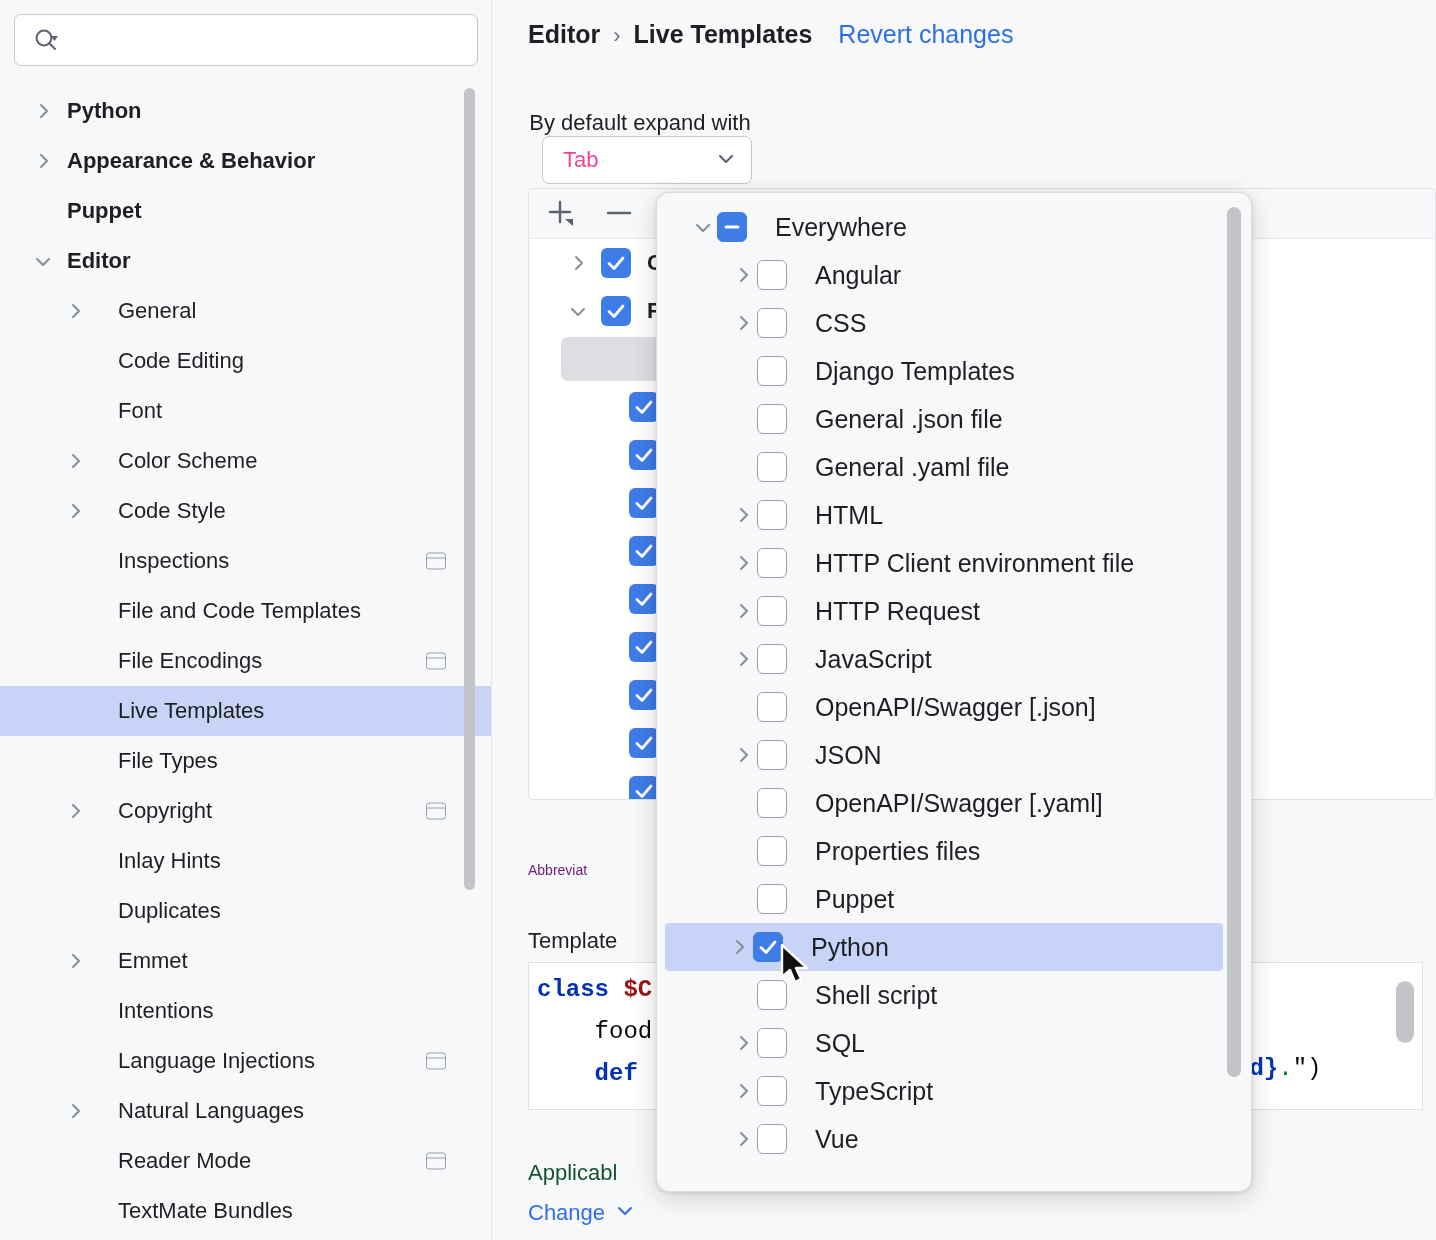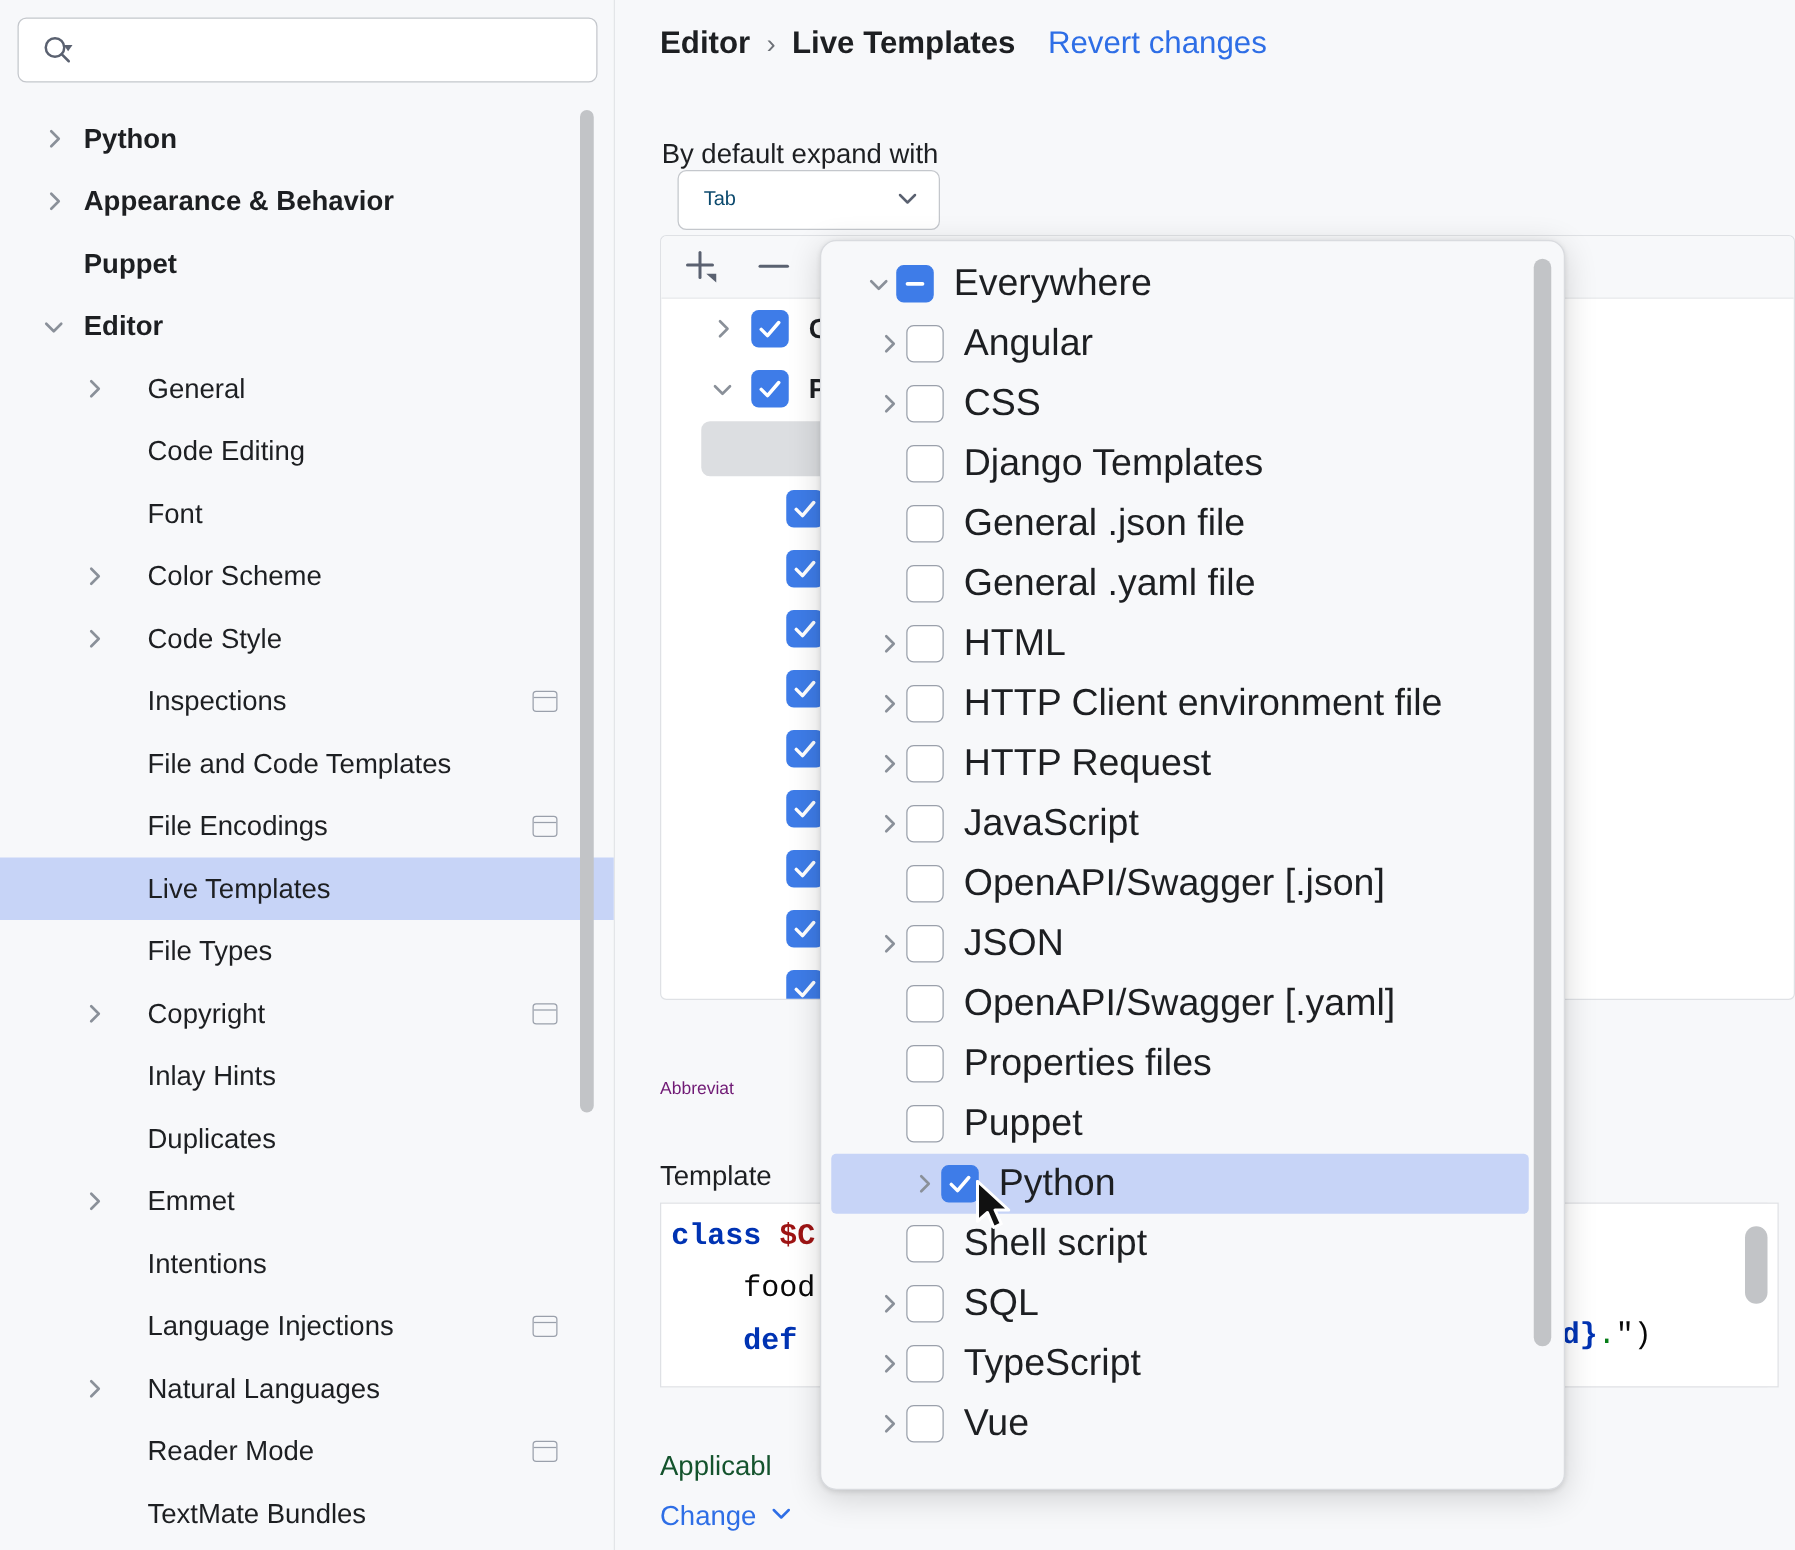--- a/index.html
+++ b/index.html
@@ -105,21 +105,21 @@
   .combo {
     margin-left: 14px;
     width: 210px; height: 48px;
     background: #fff;
     border: 1px solid #c4c7cc;
     border-radius: 7px;
     display: flex; align-items: center;
     padding: 0 14px 0 20px;
     justify-content: space-between;
   }
-  .combo-val { font-size: 16px; color: #0c4a6e; }
+  .combo-val { font-size: 22px; color: #ec4899; }
 
   
   .tpl-panel {
     position: absolute; left: 35px; top: 188px;
     width: 908px; height: 612px;
     background: #fff;
     border: 1px solid #dfe1e5;
     border-radius: 5px;
     overflow: hidden;
   }
@@ -186,31 +186,31 @@
     box-shadow: 0 6px 26px rgba(0,0,0,0.16), 0 1px 4px rgba(0,0,0,0.10);
     overflow: hidden;
   }
   .popup-list { position: relative; padding-top: 10px; }
   .prow {
     height: 48px; display: flex; align-items: center;
     position: relative; padding-left: 32px;
     white-space: nowrap;
   }
   .prow.root { padding-left: 32px; }
-  .prow.child { padding-left: 40px; }
+  .prow.child { padding-left: 72px; }
   .prow.sel { background: #c7d4f7; border-radius: 4px; margin: 0 28px 0 8px; padding-left: 60px; }
   .p-tw { width: 28px; flex: none; display:flex; align-items:center; justify-content:center; }
   .p-cb {
     width: 30px; height: 30px; border-radius: 6px;
     flex: none; display:flex; align-items:center; justify-content:center;
     background:#fff; border:1.6px solid #9aa0ab;
   }
   .p-cb.checked { background:#3e7ce8; border-color:#3e7ce8; }
   .p-cb.indet  { background:#3e7ce8; border-color:#3e7ce8; }
-  .p-label { margin-left: 16px; font-size: 30px; color:#1d1f22; }
+  .p-label { margin-left: 28px; font-size: 25px; color:#1d1f22; }
   .popup-scroll {
     position: absolute; right: 10px; top: 14px;
     width: 14px; height: 870px;
     background: #c2c4c7; border-radius: 7px;
   }
   .cursor-arrow { position: absolute; left: 780px; top: 944px; z-index: 40; }
 </style>
 </head>
 <body>
 

